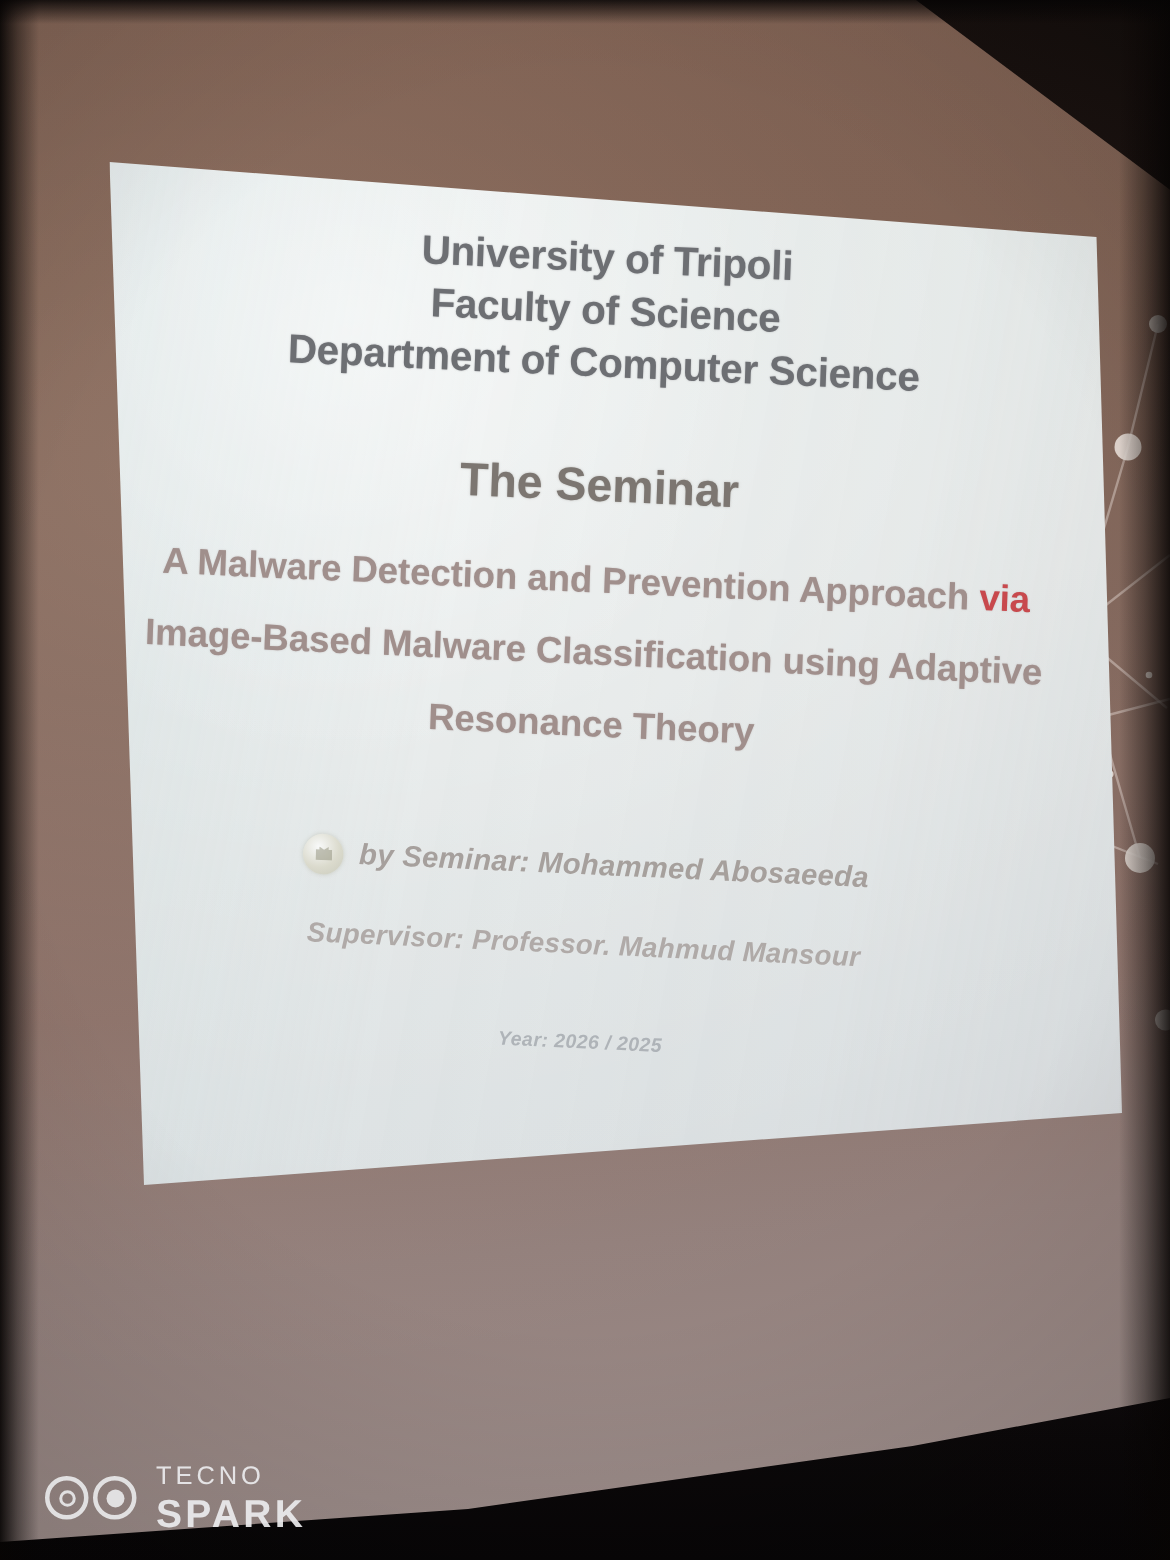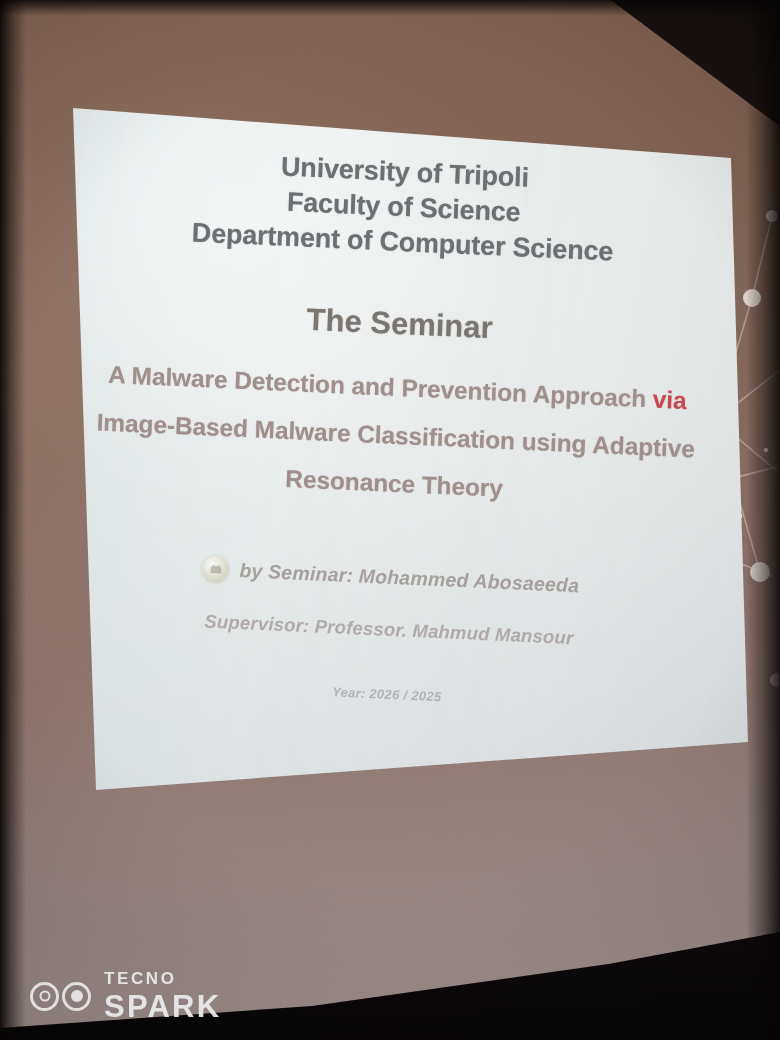--- a/index.html
+++ b/index.html
@@ -259,26 +259,26 @@
     background: #e9e9ea;
   }
   .wm-text {
     display: flex;
     flex-direction: column;
     line-height: 1.0;
     color: #ececee;
   }
   .wm-tecno {
     font-size: 17px;
-    font-weight: bold;
+    font-weight: normal;
     letter-spacing: 2.6px;
     margin-bottom: 4px;
   }
   .wm-spark {
-    font-size: 31px;
+    font-size: 26px;
     font-weight: bold;
     letter-spacing: 2.2px;
   }
 
   
   .grain {
     position: absolute; inset: 0;
     pointer-events: none;
     background:
       radial-gradient(120% 100% at 50% 45%, rgba(0,0,0,0) 40%, rgba(0,0,0,0.22) 88%, rgba(0,0,0,0.42) 100%);

